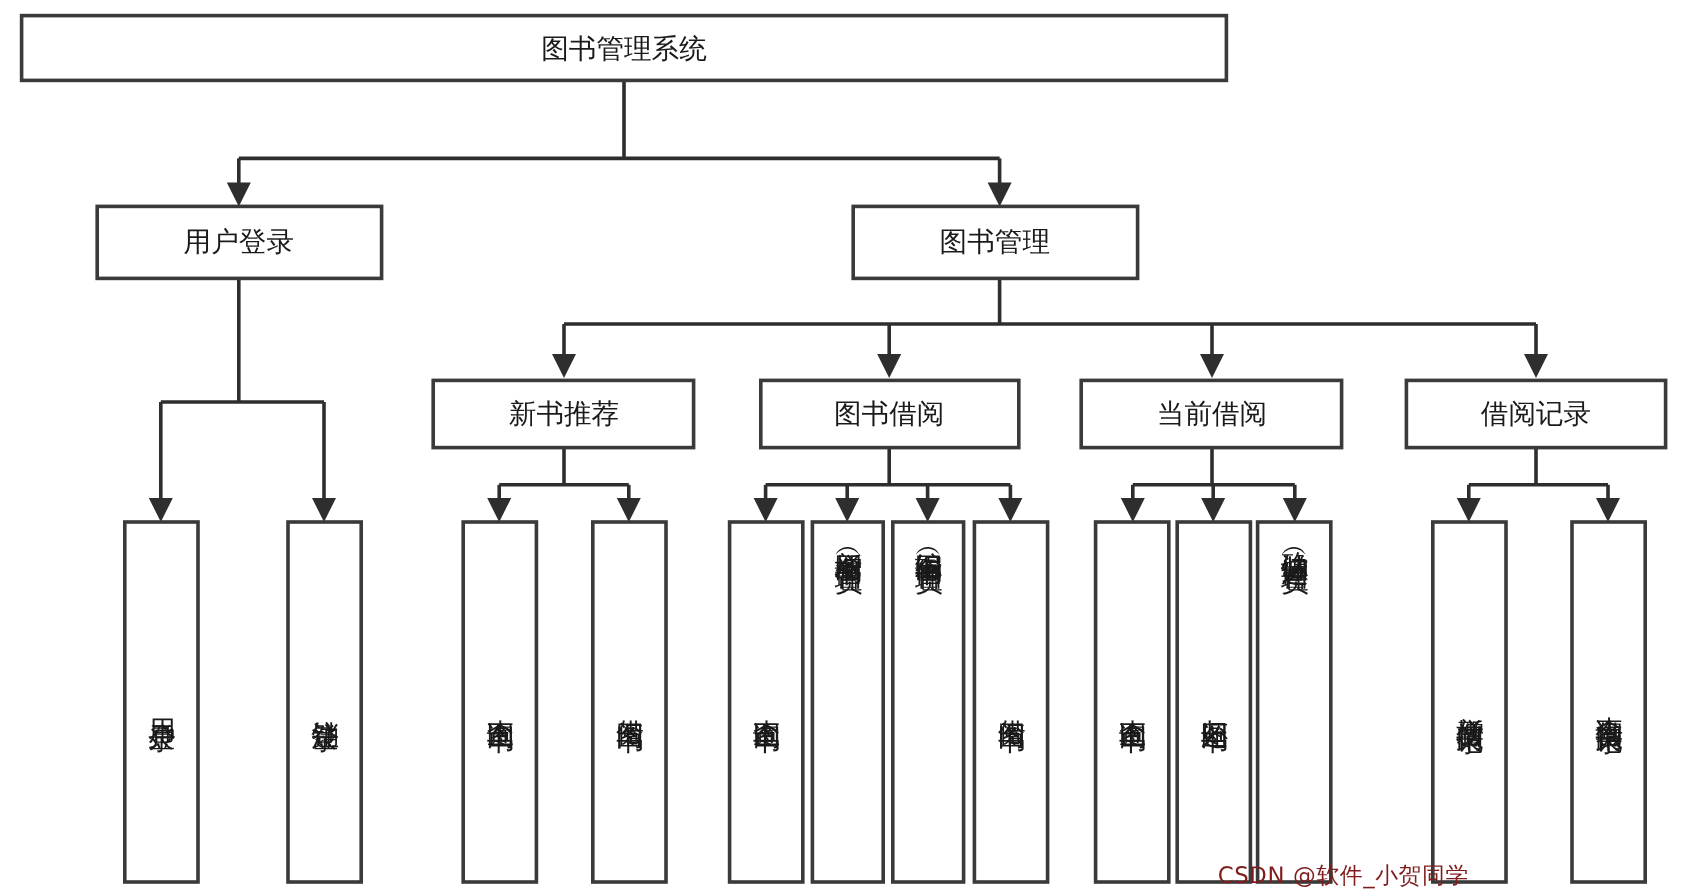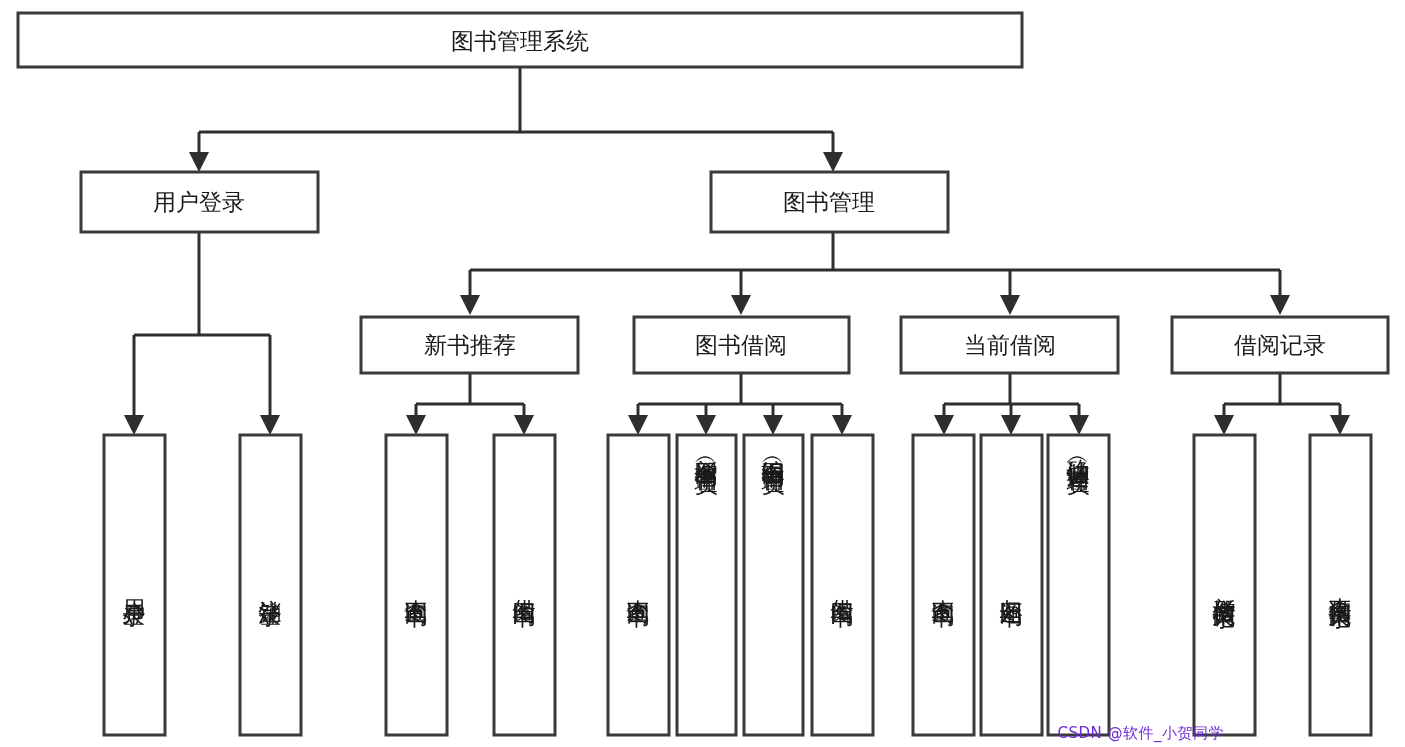--- a/index.html
+++ b/index.html
@@ -57,22 +57,22 @@
     letter-spacing: 2px;
     text-align: center;
     white-space: nowrap;
     pointer-events: none;
   }
   .watermark {
     position: absolute;
     right: 8px;
     bottom: 4px;
     font-family: "DejaVu Sans", "Liberation Sans", sans-serif;
-    font-size: 15px;
-    color: #6d28d9;
+    font-size: 19px;
+    color: #7f1d1d;
     letter-spacing: 0.5px;
     white-space: nowrap;
   }
 </style>
 </head>
 <body>
 
 <div id="diagram-root">
 
   <svg id="tree-svg" viewBox="0 0 1405 747">

